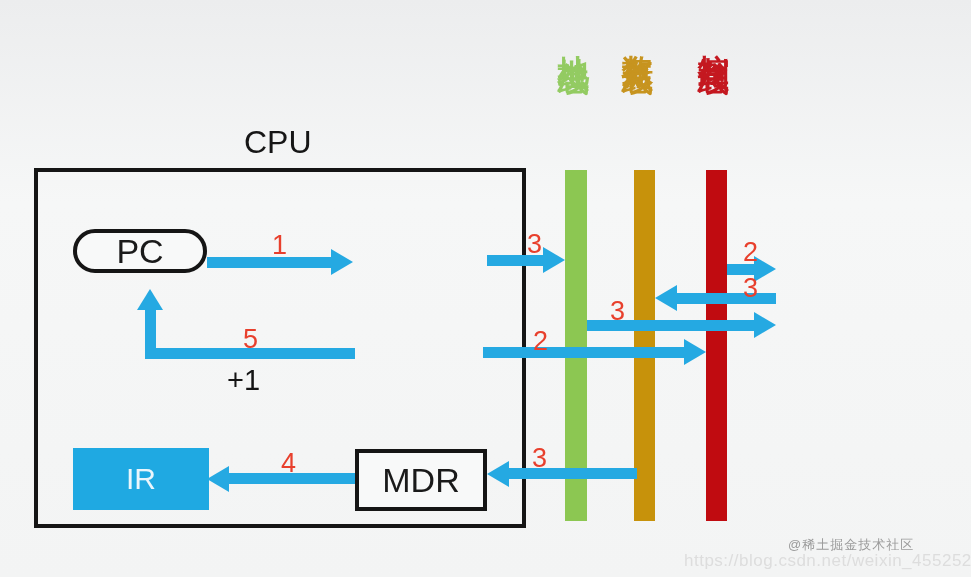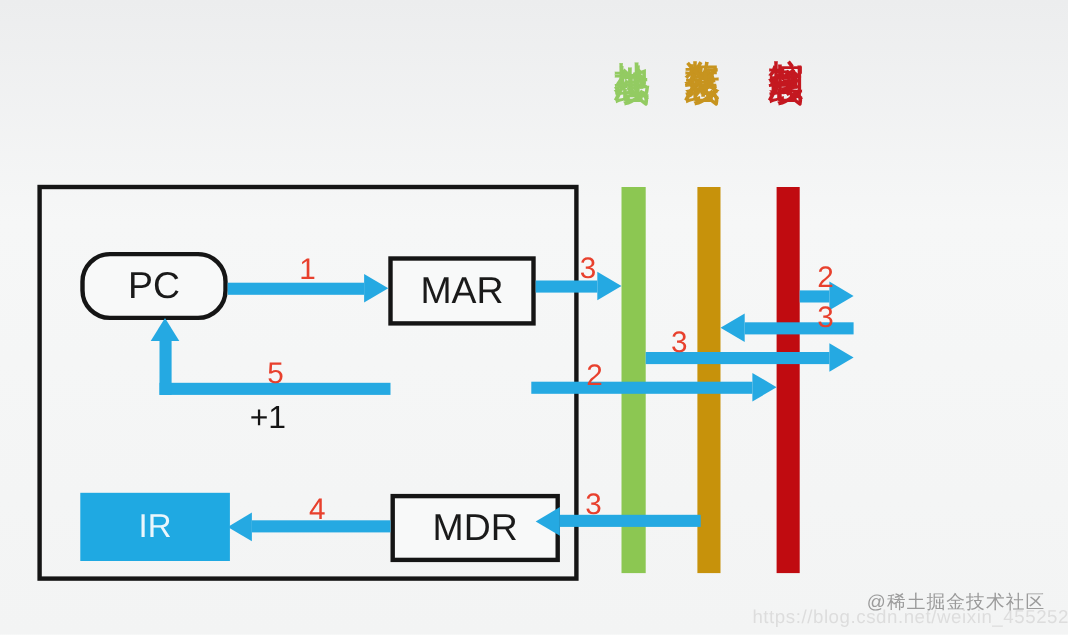--- a/index.html
+++ b/index.html
@@ -24,37 +24,35 @@
     font-family:"DejaVu Serif","Liberation Serif",serif; font-size:31px; line-height:32px;
     letter-spacing:3px; font-weight:bold;
   }
   .shaft { position:absolute; height:11px; background:var(--arrow); }
   .vshaft { position:absolute; width:11px; background:var(--arrow); }
   .head-r { position:absolute; width:0; height:0; border-top:13px solid transparent; border-bottom:13px solid transparent; border-left:22px solid var(--arrow); }
   .head-l { position:absolute; width:0; height:0; border-top:13px solid transparent; border-bottom:13px solid transparent; border-right:22px solid var(--arrow); }
   .head-u { position:absolute; width:0; height:0; border-left:13px solid transparent; border-right:13px solid transparent; border-bottom:21px solid var(--arrow); }
   .step { position:absolute; color:var(--step); font-size:27px; }
   .plus-one { position:absolute; color:#141414; font-size:29px; }
-  .wm-community { position:absolute; left:788px; top:536px; color:#9B9B9B; font-size:17px; letter-spacing:1px; }
+  .wm-community { position:absolute; left:788px; top:536px; color:#9B9B9B; font-size:13px; letter-spacing:1px; }
   .wm-url { position:absolute; left:684px; top:551px; color:#DDDDDD; font-size:17px; letter-spacing:0.5px; white-space:nowrap; }
 </style>
 </head>
 <body>
 
 <div id="stage">
 
+  <div class="cpu-title" style="left:244px; top:124px;">CPU</div>
   <div class="box outline" style="left:34px; top:168px; width:492px; height:360px;"></div>
 
-  <div class="box" style="left:73px; top:229px; width:134px; height:62px;border-radius:27px;">
+  <div class="box" style="left:73px; top:229px; width:134px; height:44px;border-radius:27px;">
       <span>PC</span>
     </div>
-  <div class="box" style="left:353px; top:233px; width:134px; height:63px;">
-      <span>MAR</span>
-    </div>
-  <div class="box" style="left:355px; top:449px; width:154px; height:62px;">
+  <div class="box" style="left:355px; top:449px; width:132px; height:62px;">
       <span>MDR</span>
     </div>
   <div class="ir-box" style="left: 73px; top: 448px; width: 136px; height: 62px; background-color: rgb(31, 169, 226);">
       <span style="color: rgb(234, 246, 252);">IR</span>
     </div>
 
 
   <div class="bus-bar" style="left: 565px; background-color: rgb(140, 199, 82);"></div>
   <div class="bus-bar" style="left: 634px; width: 21px; background-color: rgb(199, 146, 11);"></div>
   <div class="bus-bar" style="left: 706px; width: 21px; background-color: rgb(192, 11, 16);"></div>

